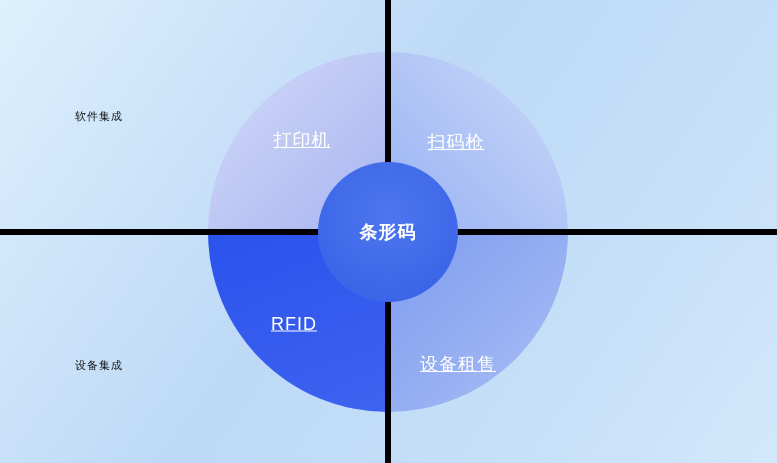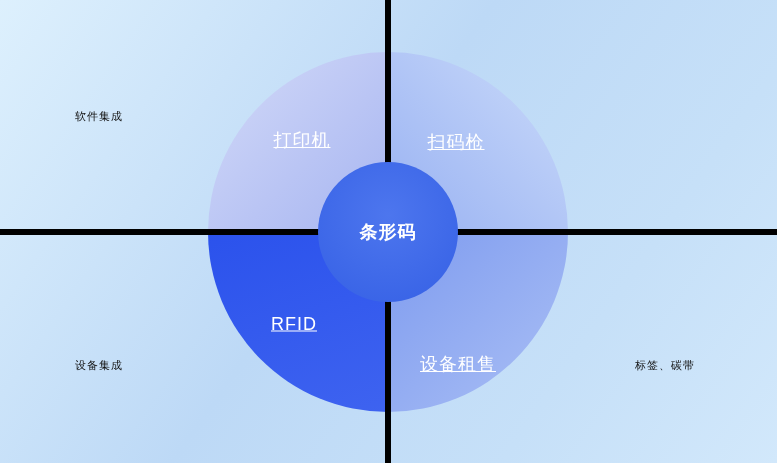--- a/index.html
+++ b/index.html
@@ -127,15 +127,14 @@
     <span>条形码</span>
   </div>
 
   <div class="quad-label printer">打印机</div>
   <div class="quad-label scanner">扫码枪</div>
   <div class="quad-label rfid">RFID</div>
   <div class="quad-label rental">设备租售</div>
 
   <div class="corner-label tl">软件集成</div>
   <div class="corner-label bl">设备集成</div>
-  <div class="corner-label br">标签、碳带</div>
 
 </div>
 
 </body></html>

